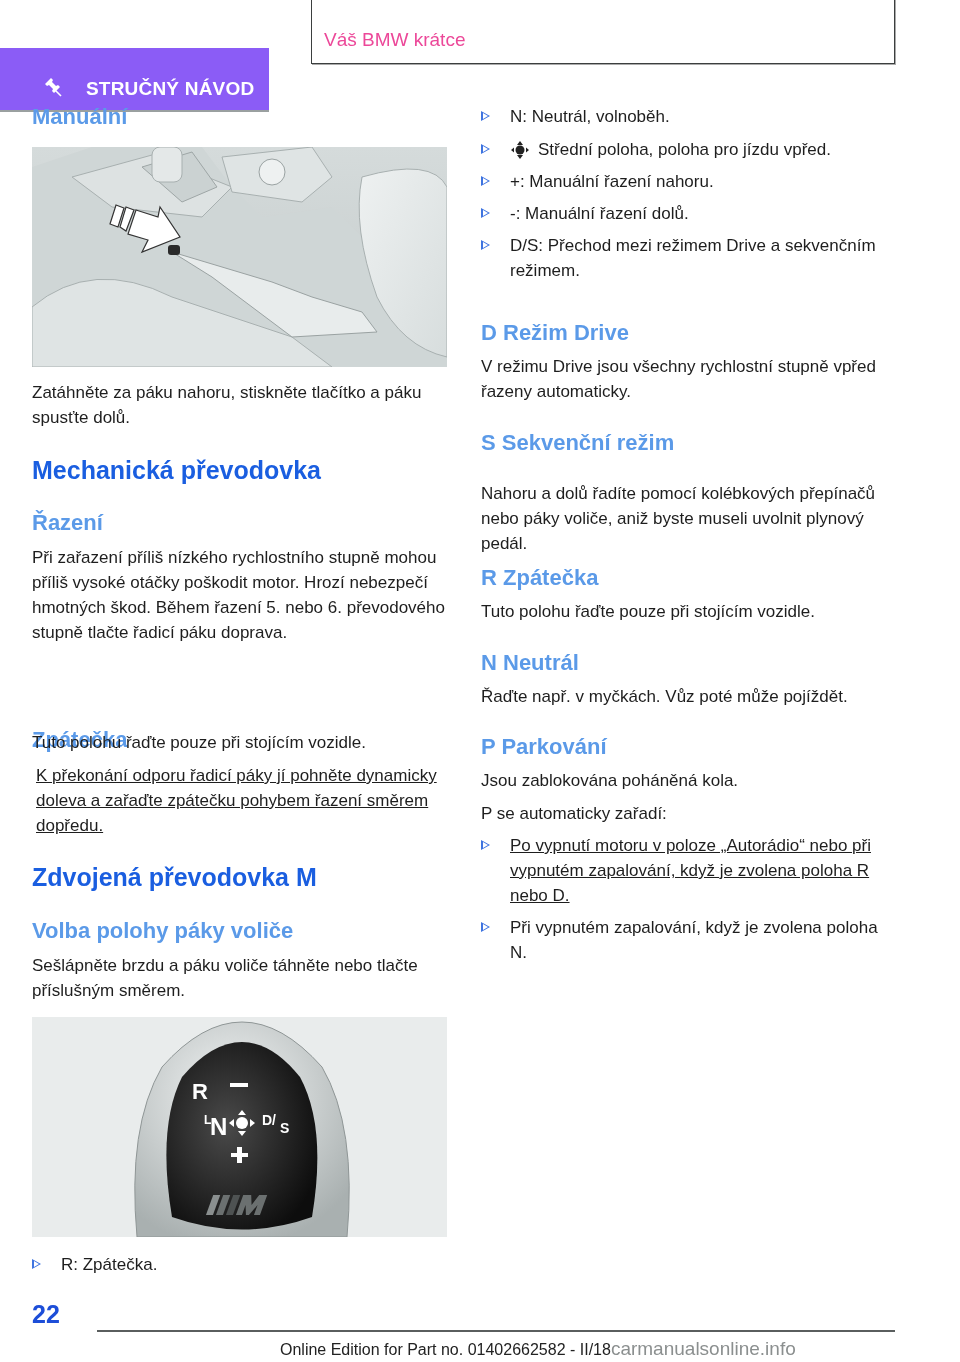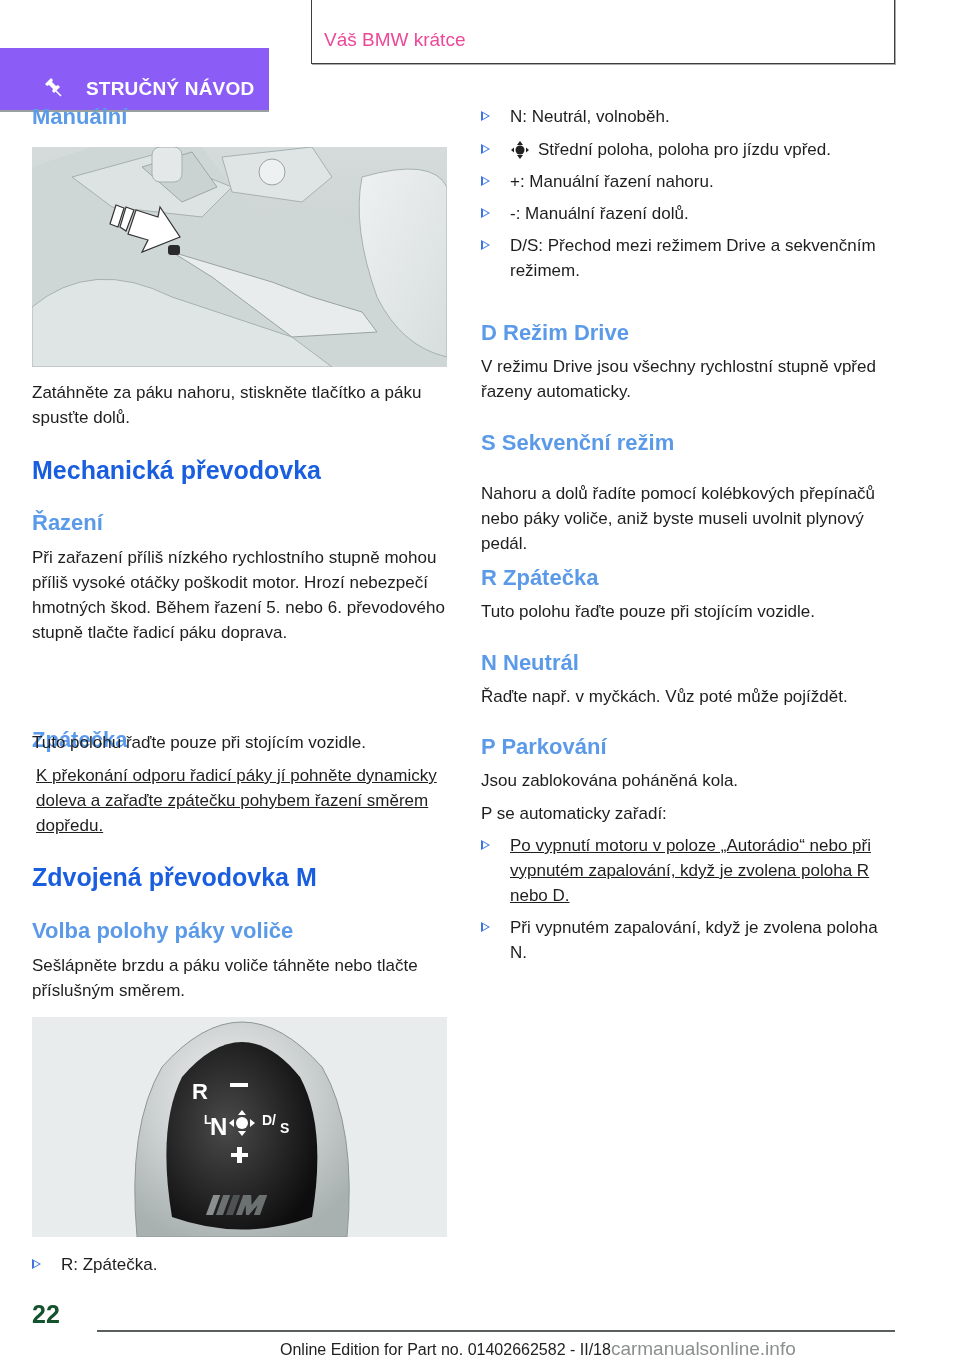--- a/index.html
+++ b/index.html
@@ -15,21 +15,21 @@
 
   .h1 { color:#1a5ee0; font-weight:bold; font-size:25px; margin:0; position:absolute; white-space:nowrap; }
   .h2 { color:#5b9ae8; font-weight:bold; font-size:22px; margin:0; position:absolute; white-space:nowrap; }
   .p { font-size:17px; line-height:25px; margin:0; position:absolute; width:420px; }
   .bul { position:absolute; font-size:17px; line-height:25px; width:420px; }
   .bul .tri { position:absolute; left:0; top:7px; width:0; height:0; border-left:9px solid #3f74e0; border-top:5.5px solid transparent; border-bottom:5.5px solid transparent; }
   .bul .tri::after { content:""; position:absolute; left:-7.5px; top:-3.2px; border-left:5.3px solid #fff; border-top:3.2px solid transparent; border-bottom:3.2px solid transparent; }
   .bul .txt { position:absolute; left:29px; width:385px; }
 
   .fig { position:absolute; left:32px; width:415px; height:220px; background:#e3e7e7; overflow:hidden; }
-  .foot-num { position:absolute; left:32px; top:1300px; font-weight:bold; font-size:25px; color:#14532d; }
+  .foot-num { position:absolute; left:32px; top:1300px; font-weight:bold; font-size:25px; color:#1d4ed8; }
   .foot-rule { position:absolute; left:97px; top:1330px; width:798px; height:2px; background:#5a5e5e; }
   .foot-text { position:absolute; left:280px; top:1338px; font-size:16px; color:#222; white-space:nowrap; }
   .foot-wm { color:#8b8f8f; font-size:19px; }
 </style>
 </head>
 <body>
 
 <div class="hdr-tab">
   <svg class="pin" viewBox="0 0 22 22">
     <path d="M3 9 L9 3 L11 5 L10 7 L14 11 L16 10 L18 12 L12 18 L10 16 L11 14 L7 10 L5 11 Z" fill="#fff"></path>

